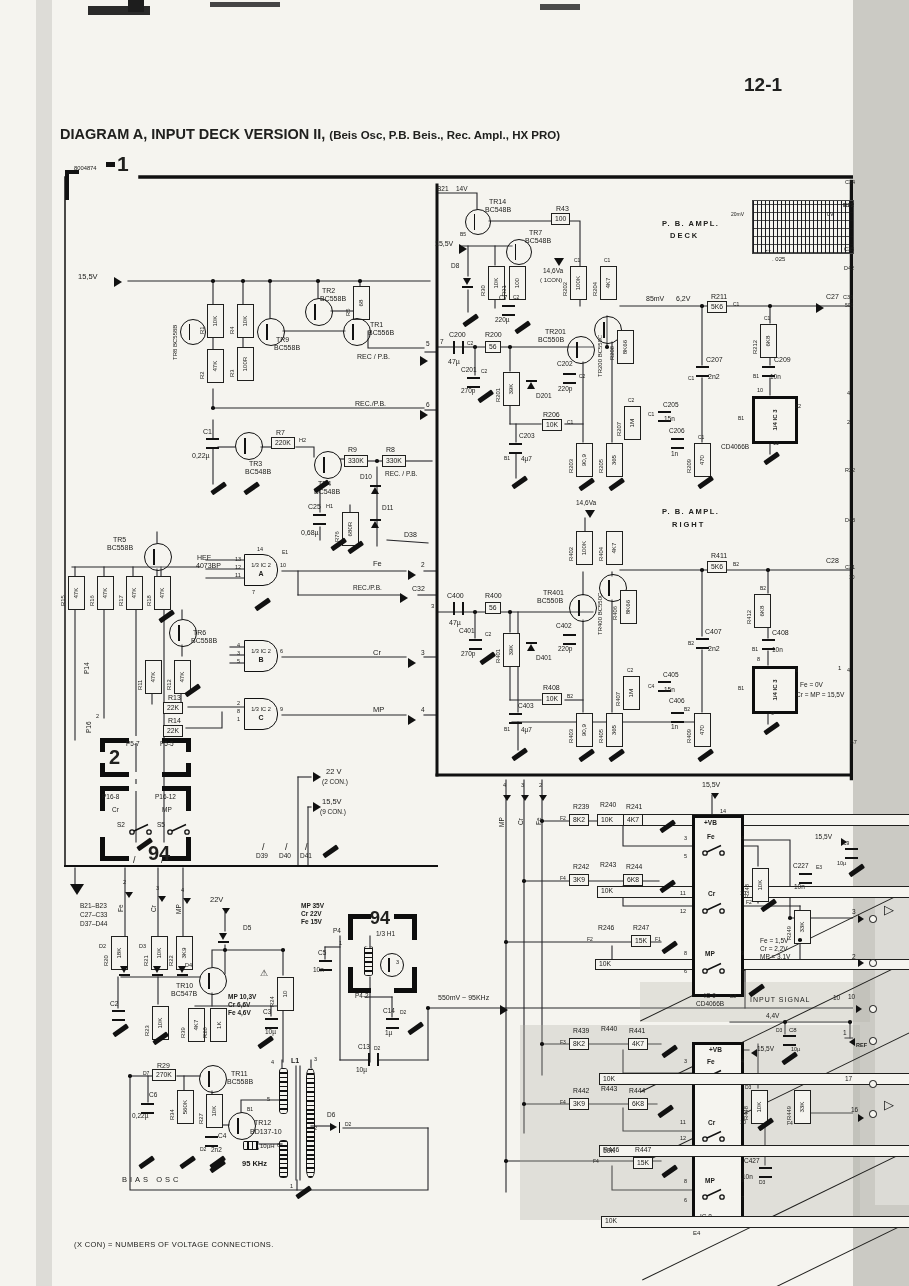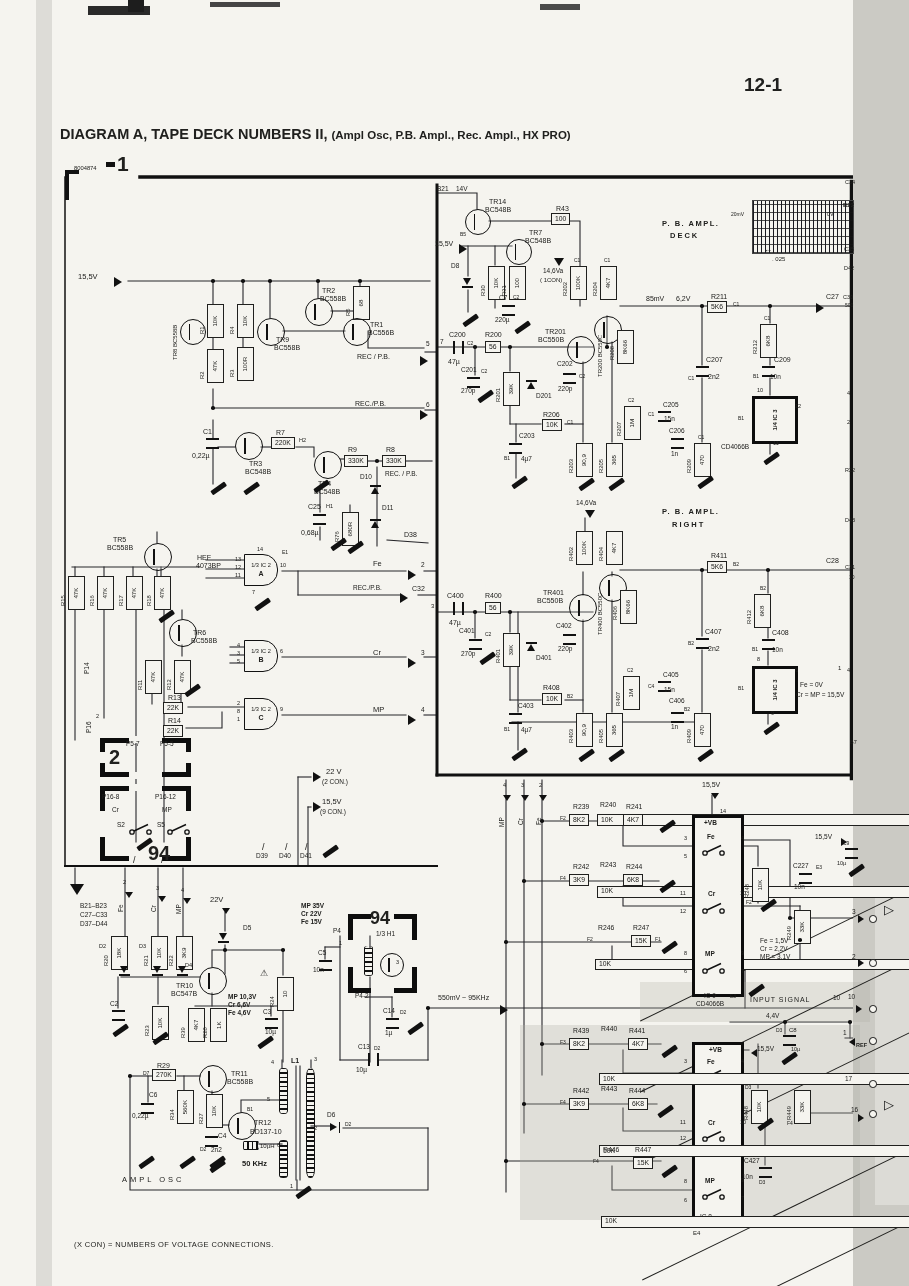--- a/index.html
+++ b/index.html
@@ -242,22 +242,22 @@
       <polyline points="437,185 437,775" fill="none" stroke="#101010" stroke-width="3" stroke-linecap="square"></polyline>
       <polyline points="437,775 852,775" fill="none" stroke="#101010" stroke-width="3" stroke-linecap="square"></polyline>
       <polyline points="852,182 852,778" fill="none" stroke="#101010" stroke-width="4.5" stroke-linecap="square"></polyline>
       <polyline points="65,866 437,866" fill="none" stroke="#101010" stroke-width="2" stroke-linecap="square"></polyline>
       <polyline points="875,888 875,1205" fill="none" stroke="#101010" stroke-width="4.5" stroke-linecap="square"></polyline>
       <polyline points="875,888 909,888" fill="none" stroke="#101010" stroke-width="4.5" stroke-linecap="square"></polyline>
       <polyline points="875,1205 909,1205" fill="none" stroke="#101010" stroke-width="4.5" stroke-linecap="square"></polyline>
     </svg>
   <div class="hdr-page">12-1</div>
   <div class="hdr-title">
-    <span>DIAGRAM A, TAPE DECK NUMBERS II,</span>
-    <span class="paren">(Ampl Osc, P.B. Ampl., Rec. Ampl., HX PRO)</span>
+    <span>DIAGRAM A, INPUT DECK VERSION II,</span>
+    <span class="paren">(Beis Osc, P.B. Beis., Rec. Ampl., HX PRO)</span>
   </div>
   <div class="marker-part">8004874</div>
   <div class="marker-sheet">1</div>
   <div id="schematic-layer">
       <div class="el" style="width: 16px; height: 1286px; background: rgb(221, 220, 215); left: 36px; top: 0px;"></div>
       <div class="el" style="width: 56px; height: 1286px; background: rgb(203, 202, 196); left: 853px; top: 0px;"></div>
       <div class="el" style="width: 34px; height: 317px; background: rgb(220, 219, 214); left: 875px; top: 888px;"></div>
       <div class="el" style="width: 62px; height: 9px; background: rgb(42, 42, 42); left: 88px; top: 6px;"></div>
       <div class="el" style="width: 16px; height: 12px; background: rgb(29, 29, 29); left: 128px; top: 0px;"></div>
       <div class="el" style="width: 70px; height: 5px; background: rgb(69, 69, 69); left: 210px; top: 2px;"></div>
@@ -599,36 +599,36 @@
       <div class="el lbl" style="font-size: 7px; left: 250px; top: 1128px;">BD137-10</div>
       <div class="el lbl" style="font-size: 5px; left: 247px; top: 1107px;">B1</div>
       <div class="el lbl" style="font-size: 6.5px; left: 218px; top: 1133px;">C4</div>
       <div class="el ph" style="left: 205px; top: 1136px;"></div>
       <div class="el lbl" style="font-size: 6.5px; left: 211px; top: 1147px;">2n2</div>
       <div class="el lbl" style="font-size: 5px; left: 200px; top: 1147px;">D2</div>
       <div class="el gnd" style="left: 209px; top: 1164px;"></div>
       <div class="el windh" style="width: 16px; height: 7px; left: 243px; top: 1141px;"></div>
       <div class="el lbl" style="font-size: 6px; left: 260px; top: 1143px;">10µH</div>
       <div class="el lbl" style="font-size: 5.5px; left: 277px; top: 1143px;">6</div>
-      <div class="el lbl" style="font-size: 7.5px; font-weight: 700; left: 242px; top: 1160px;">50 KHz</div>
+      <div class="el lbl" style="font-size: 7.5px; font-weight: 700; left: 242px; top: 1160px;">95 KHz</div>
       <div class="el lbl" style="font-size: 7px; font-weight: 700; left: 291px; top: 1057px;">L1</div>
       <div class="el wind" style="width: 7px; height: 46px; left: 279px; top: 1068px;"></div>
       <div class="el wind" style="width: 7px; height: 38px; left: 279px; top: 1140px;"></div>
       <div class="el wind" style="width: 7px; height: 110px; left: 306px; top: 1068px;"></div>
       <div class="el lbl" style="font-size: 5.5px; left: 271px; top: 1060px;">4</div>
       <div class="el lbl" style="font-size: 5.5px; left: 314px; top: 1057px;">3</div>
       <div class="el lbl" style="font-size: 5.5px; left: 267px; top: 1097px;">5</div>
       <div class="el lbl" style="font-size: 5.5px; left: 314px; top: 1126px;">2</div>
       <div class="el lbl" style="font-size: 5.5px; left: 290px; top: 1184px;">1</div>
       <div class="el lbl" style="font-size: 6.5px; left: 327px; top: 1112px;">D6</div>
       <div class="el" style="background: rgb(17, 17, 17); width: 1.6px; height: 11px; left: 338.5px; top: 1122px;"></div>
       <div class="el tri" style="border-top: 4.5px solid transparent; border-bottom: 4.5px solid transparent; border-left: 7.65px solid rgb(17, 17, 17); left: 330px; top: 1123px;"></div>
       <div class="el lbl" style="font-size: 5px; left: 345px; top: 1122px;">D2</div>
       <div class="el gnd" style="left: 295px; top: 1190px;"></div>
-      <div class="el lbl" style="font-size: 7.5px; letter-spacing: 3px; left: 122px; top: 1176px;">AMPL OSC</div>
+      <div class="el lbl" style="font-size: 7.5px; letter-spacing: 3px; left: 122px; top: 1176px;">BIAS OSC</div>
       <div class="el lbl" style="font-size: 6.5px; left: 437px; top: 186px;">B21</div>
       <div class="el lbl" style="font-size: 6.5px; left: 456px; top: 186px;">14V</div>
       <div class="el tc" style="width: 24px; height: 24px; left: 465px; top: 209px;"></div>
       <div class="el lbl" style="font-size: 7px; left: 489px; top: 198px;">TR14</div>
       <div class="el lbl" style="font-size: 7px; left: 485px; top: 206px;">BC548B</div>
       <div class="el lbl" style="font-size: 5px; left: 460px; top: 232px;">B5</div>
       <div class="el lbl" style="font-size: 7px; left: 556px; top: 205px;">R43</div>
       <div class="el bx" style="left: 551px; top: 213px;">100</div>
       <div class="el lbl" style="font-size: 7px; left: 529px; top: 229px;">TR7</div>
       <div class="el lbl" style="font-size: 7px; left: 525px; top: 237px;">BC548B</div>

